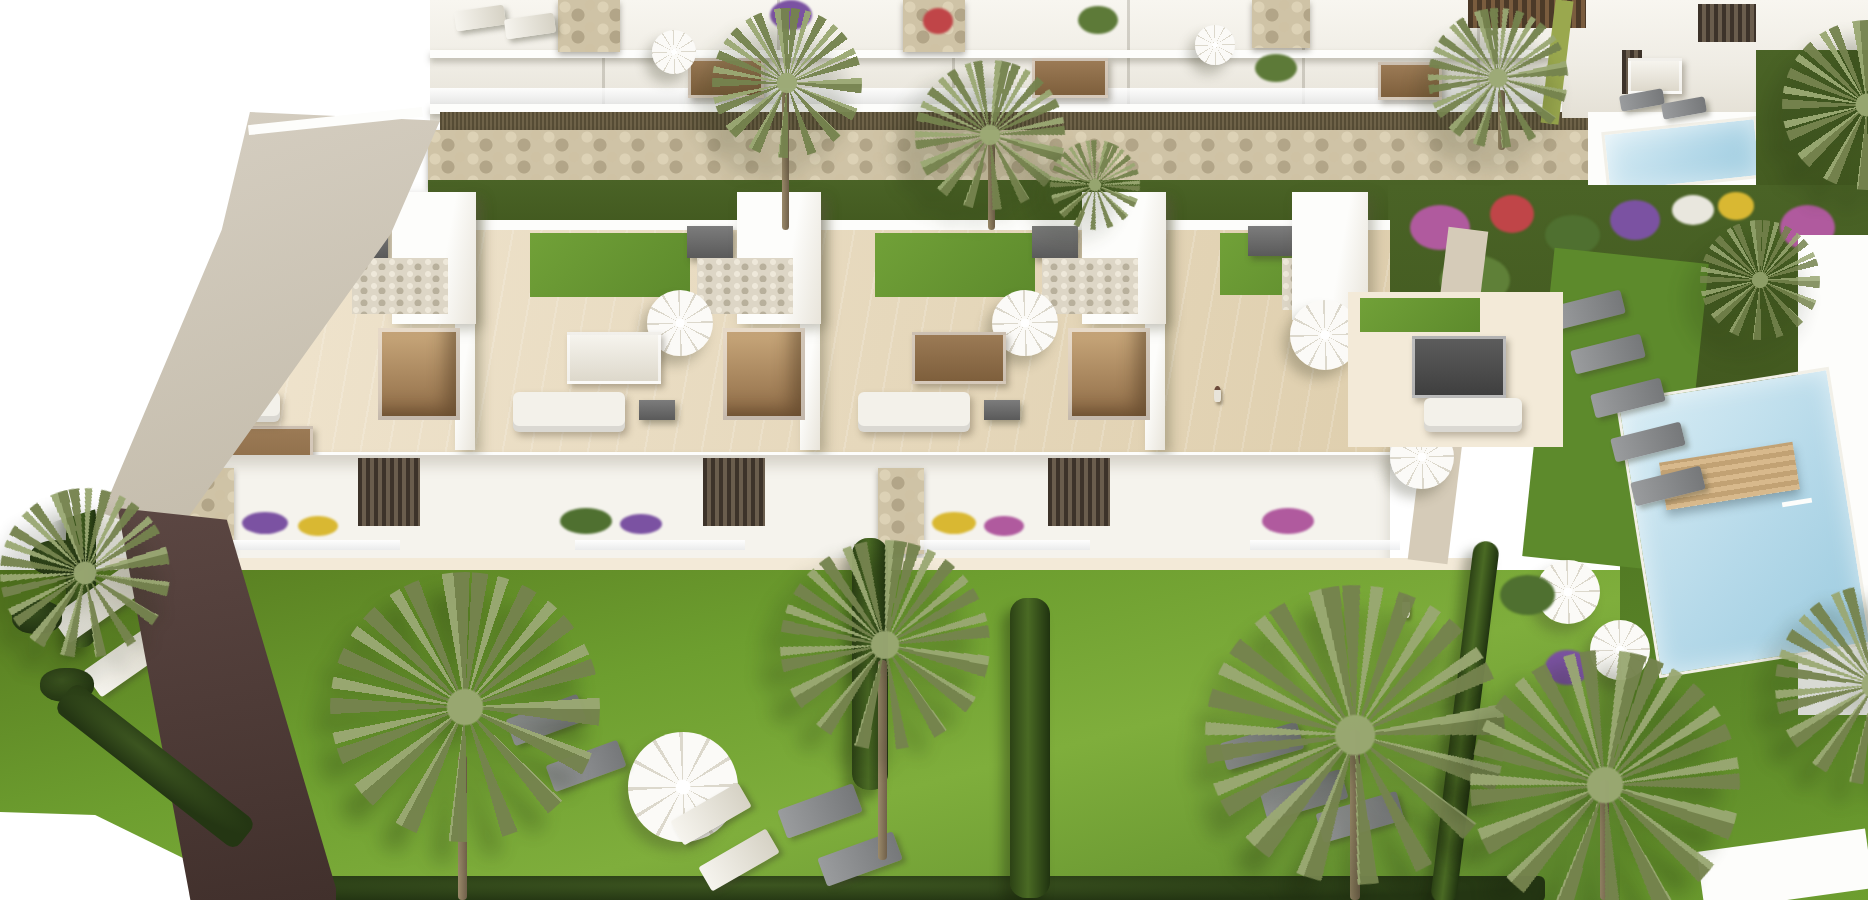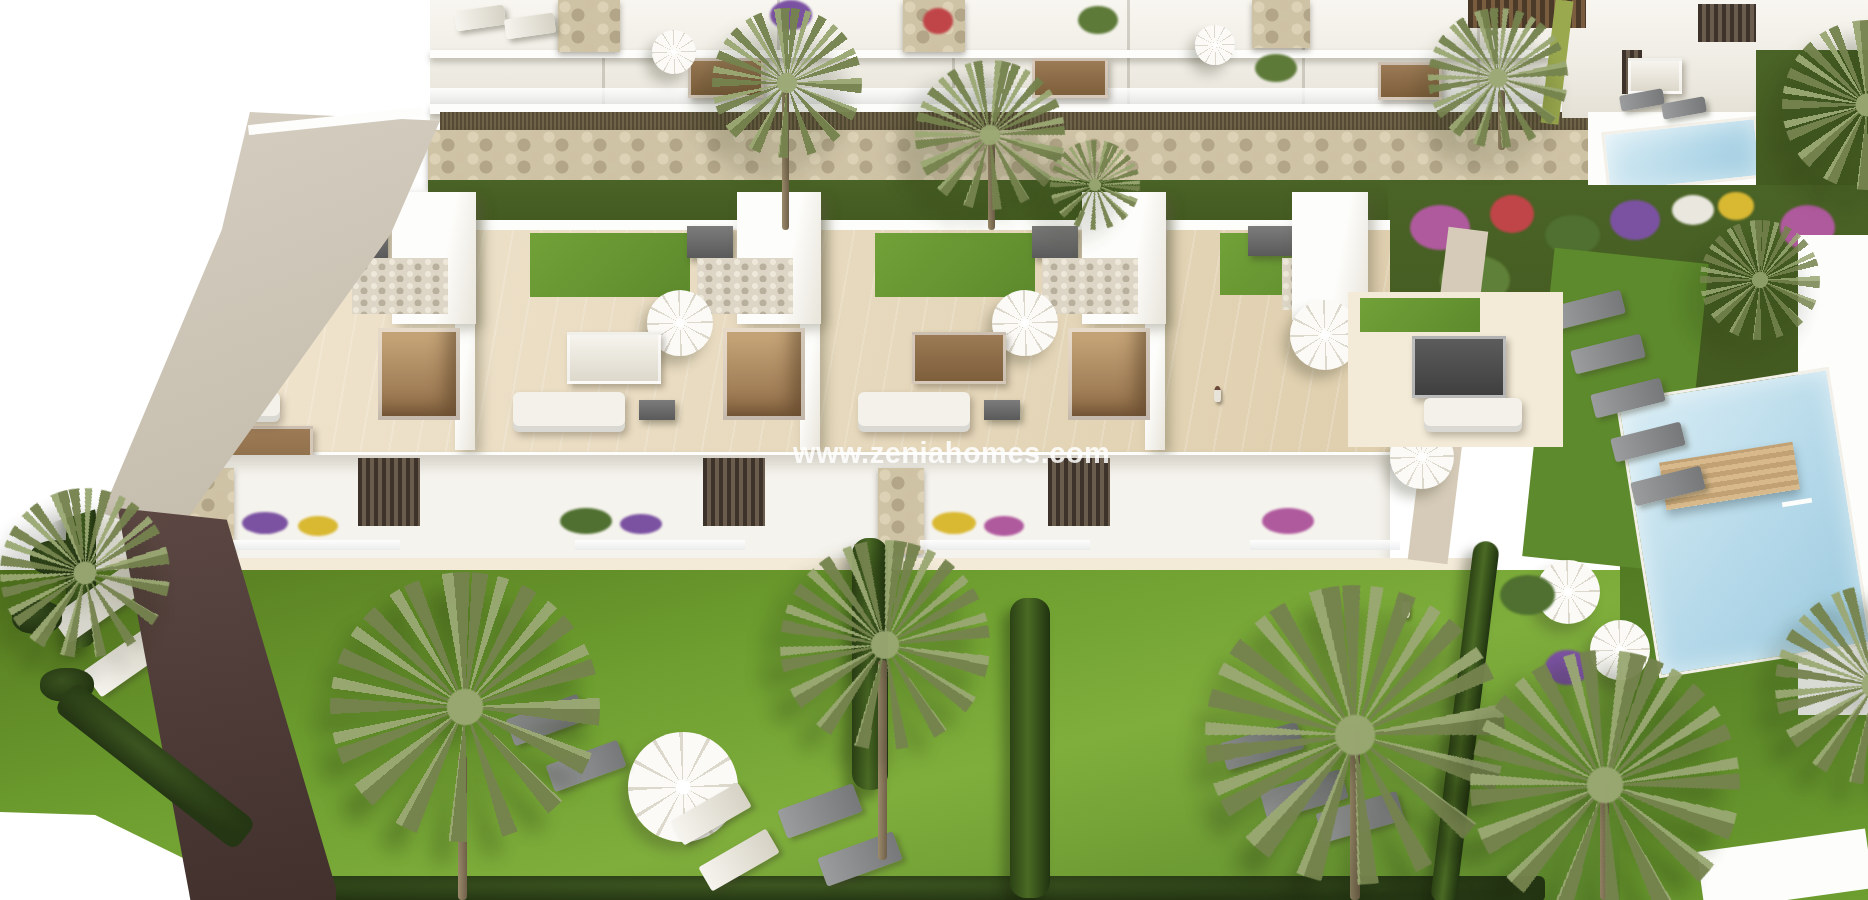--- a/index.html
+++ b/index.html
@@ -269,15 +269,14 @@
   <div class="abs palm" style="left:1050px;top:140px;width:90px;height:90px;transform:rotate(22deg);"></div>
   <div class="abs palm" style="left:330px;top:572px;width:270px;height:270px;"></div>
   <div class="abs palm" style="left:780px;top:540px;width:210px;height:210px;transform:rotate(10deg);"></div>
   <div class="abs palm" style="left:1205px;top:585px;width:300px;height:300px;transform:rotate(-8deg);"></div>
   <div class="abs palm" style="left:1470px;top:650px;width:270px;height:270px;transform:rotate(16deg);"></div>
   <div class="abs palm" style="left:0px;top:488px;width:170px;height:170px;transform:rotate(-14deg);"></div>
   <div class="abs palm" style="left:1782px;top:20px;width:170px;height:170px;"></div>
   <div class="abs palm" style="left:1775px;top:585px;width:200px;height:200px;transform:rotate(8deg);"></div>
   <div class="abs palm" style="left:1700px;top:220px;width:120px;height:120px;opacity:.85;"></div>
 
-  <div class="abs watermark" style="left:793px;top:437px;">www.zeniahomes.com</div>
 
 </div>
 
 </body></html>

